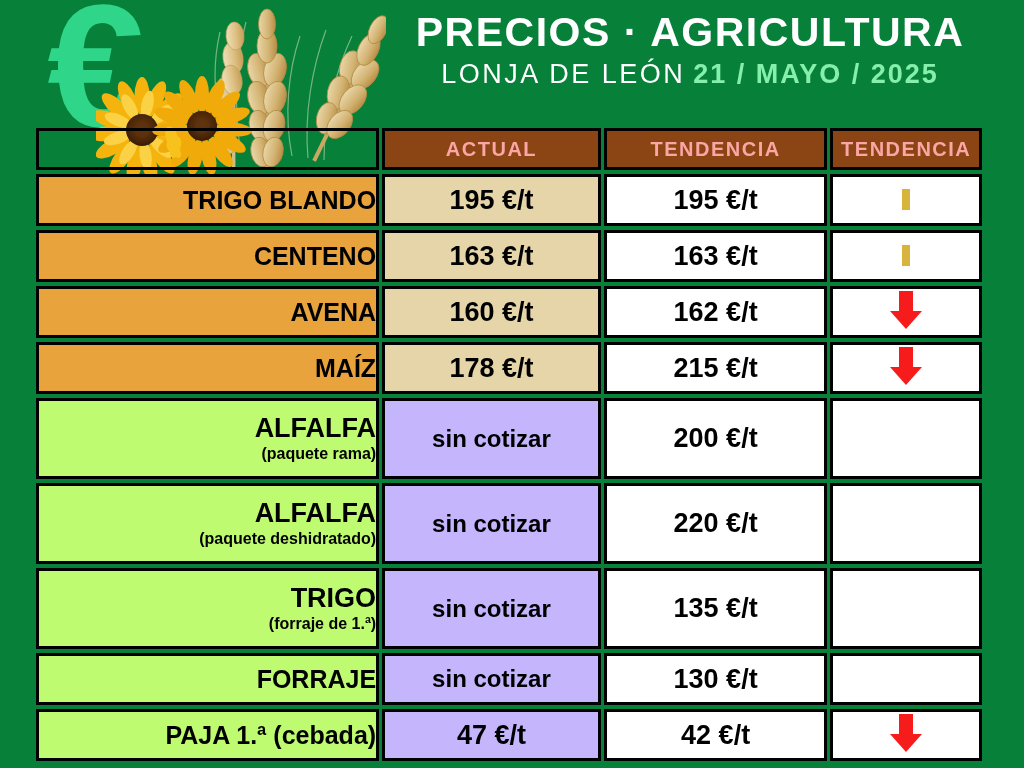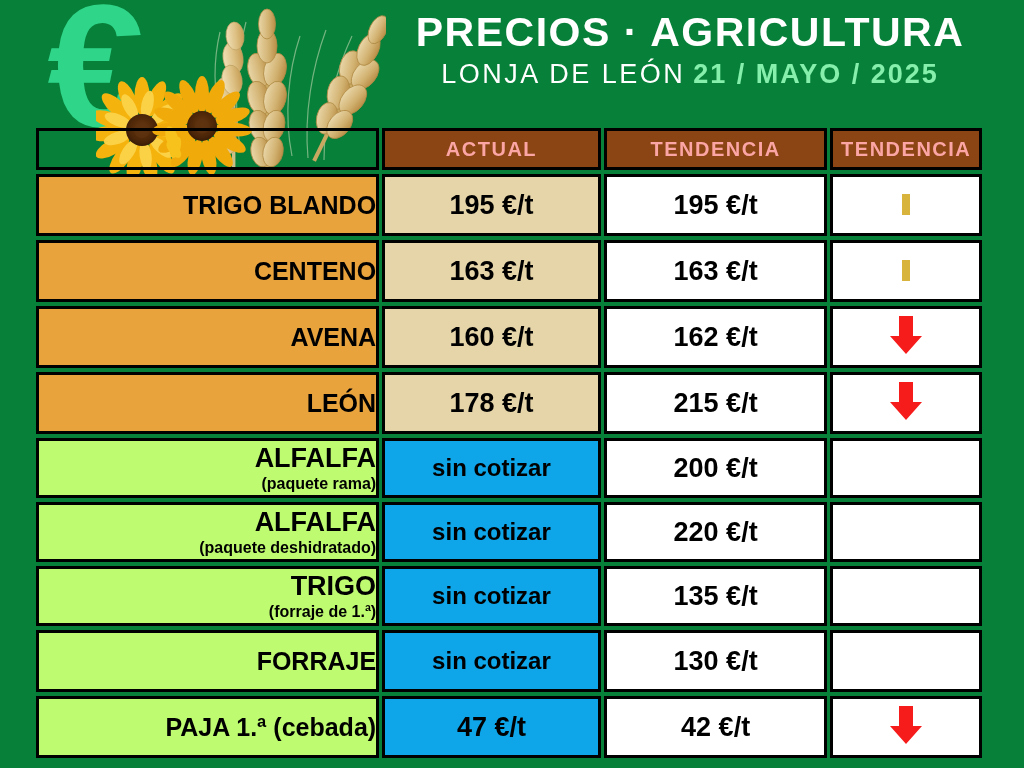--- a/index.html
+++ b/index.html
@@ -43,22 +43,22 @@
   
   tr.head-row td { height:42px; }
   td.head-blank { background:transparent; border:3px solid #000000; }
   td.head-cell {
     background:#8b4413; color:#fca5a5;
     font-size:20px; font-weight:bold; letter-spacing:1.5px;
     text-align:center; vertical-align:middle;
   }
 
   
-  tr.data-row td { height:62px; }
-  tr.tall-row td { height:60px; }
+  tr.data-row td { height:52px; }
+  tr.tall-row td { height:81px; }
 
   td.cell-name {
     text-align:right; padding-right:14px; vertical-align:middle;
     font-size:27px; font-weight:bold; color:#000000; line-height:1.0;
   }
   td.cell-name .sub { display:block; font-size:16px; font-weight:bold; margin-top:4px; }
   td.cell-name.inline-name { font-size:25px; }
 
   td.cell-value {
     text-align:center; vertical-align:middle;
@@ -66,21 +66,21 @@
   }
   td.cell-value.no-quote { font-size:24px; }
   td.cell-prev { background:#ffffff; text-align:center; vertical-align:middle;
                  font-size:27px; font-weight:bold; color:#000000; }
   td.cell-trend { background:#ffffff; text-align:center; vertical-align:middle; }
 
   
   .pal-cereal .cell-name  { background:#e8a33d; }
   .pal-cereal .cell-value { background:#e6d5a8; }
   .pal-forage .cell-name  { background:#bffb70; }
-  .pal-forage .cell-value { background:#0ea5e9; }
+  .pal-forage .cell-value { background:#c4b5fd; }
 
   
   .glyph-wrap { display:inline-block; line-height:0; }
   .eq-bar { width:46px; height:11px; background:#f5da60; border:2px solid #d8b43c; margin:5px auto; }
   svg.arrow-down { display:block; margin:0 auto; }
 </style>
 </head>
 <body>
 
 <div id="logo-art">
@@ -268,21 +268,21 @@
       </tr>
       <tr class="data-row pal-cereal">
         <td class="cell-name inline-name"><span>AVENA</span></td>
         <td class="cell-value">160 €/t</td>
         <td class="cell-prev">162 €/t</td>
         <td class="cell-trend"><span class="glyph-wrap"><svg class="arrow-down" width="40" height="42" viewBox="0 0 40 42">
               <path d="M13 2 h14 v20 h9 L20 40 L4 22 h9 Z" fill="#f61c1c"></path>
             </svg></span></td>
       </tr>
       <tr class="data-row pal-cereal">
-        <td class="cell-name inline-name"><span>LEÓN</span></td>
+        <td class="cell-name inline-name"><span>MAÍZ</span></td>
         <td class="cell-value">178 €/t</td>
         <td class="cell-prev">215 €/t</td>
         <td class="cell-trend"><span class="glyph-wrap"><svg class="arrow-down" width="40" height="42" viewBox="0 0 40 42">
               <path d="M13 2 h14 v20 h9 L20 40 L4 22 h9 Z" fill="#f61c1c"></path>
             </svg></span></td>
       </tr>
       <tr class="data-row pal-forage tall-row">
         <td class="cell-name"><span>ALFALFA</span><span class="sub">(paquete rama)</span></td>
         <td class="cell-value no-quote">sin cotizar</td>
         <td class="cell-prev">200 €/t</td>

